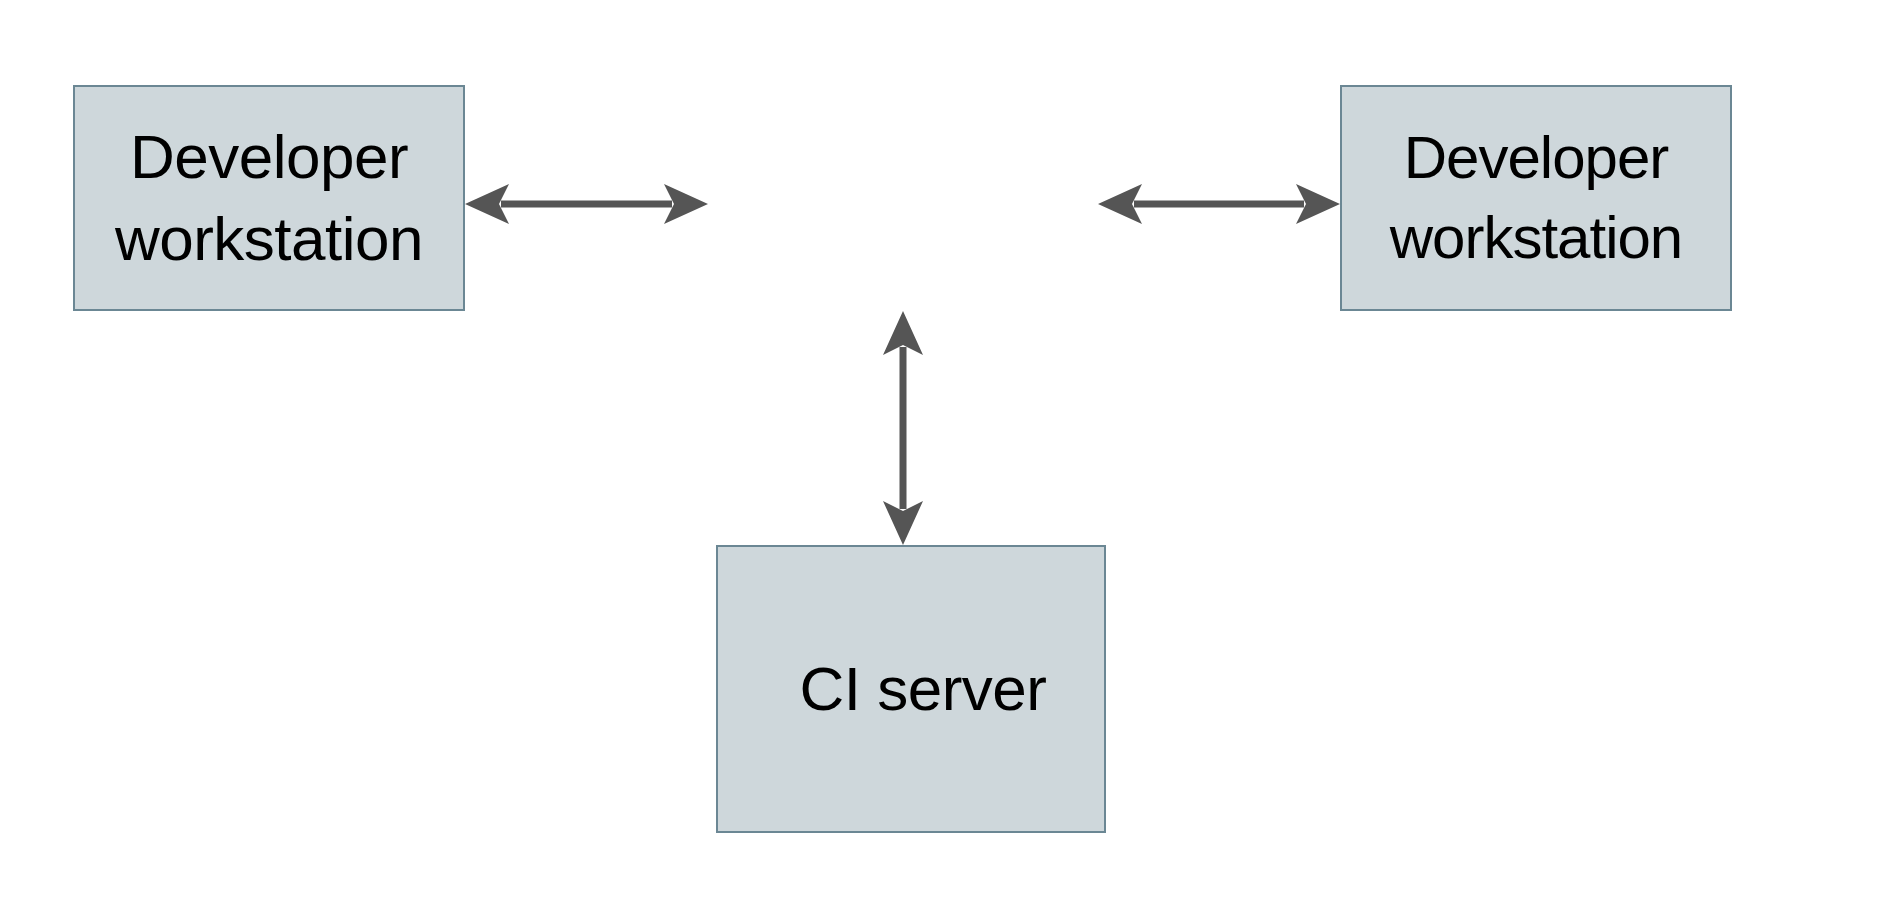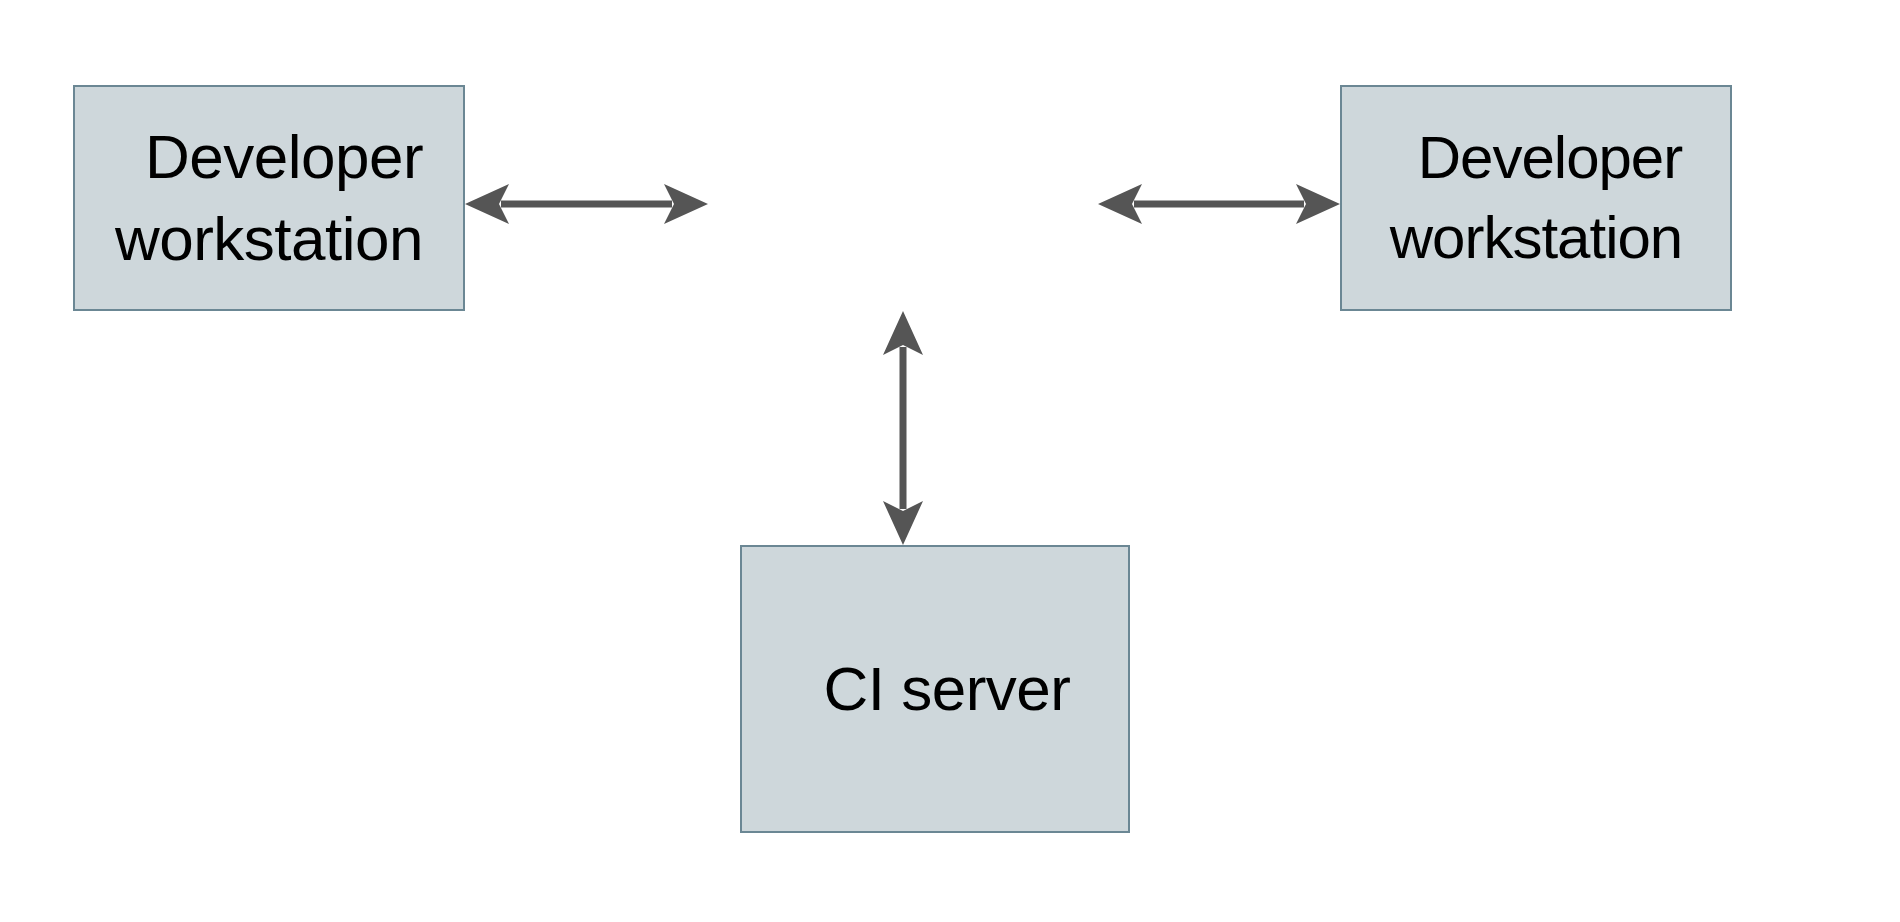--- a/index.html
+++ b/index.html
@@ -17,35 +17,35 @@
     font-family: "Liberation Sans", "DejaVu Sans", sans-serif;
   }
   .node {
     position: absolute;
     box-sizing: border-box;
     background: #ced7db;
     border: 2px solid #6b8794;
     display: flex;
     align-items: center;
     justify-content: center;
-    text-align: right;
+    text-align: center;
   }
   .node-label {
     color: #000000;
     font-size: 62px;
     line-height: 1.33;
     font-weight: 400;
     letter-spacing: -0.5px;
     white-space: pre-line;
     padding: 0 4px;
   }
   #node-dev-left   { left: 73px;   top: 85px;  width: 392px; height: 226px; }
   #node-shared     { left: 708px;  top: 85px;  width: 390px; height: 226px; }
   #node-dev-right  { left: 1340px; top: 85px;  width: 392px; height: 226px; }
-  #node-ci         { left: 740px;  top: 545px; width: 390px; height: 288px; padding-left: 24px; }
+  #node-ci         { left: 716px;  top: 545px; width: 390px; height: 288px; padding-left: 24px; }
 
   #node-dev-right .node-label { font-size: 60px; letter-spacing: -1px; }
 
   .edge {
     position: absolute;
     overflow: visible;
   }
   #edge-left-shared  { left: 465px;  top: 176px; width: 243px; height: 56px; }
   #edge-shared-right { left: 1098px; top: 176px; width: 242px; height: 56px; }
   #edge-shared-ci    { left: 875px;  top: 311px; width: 56px;  height: 234px; }

